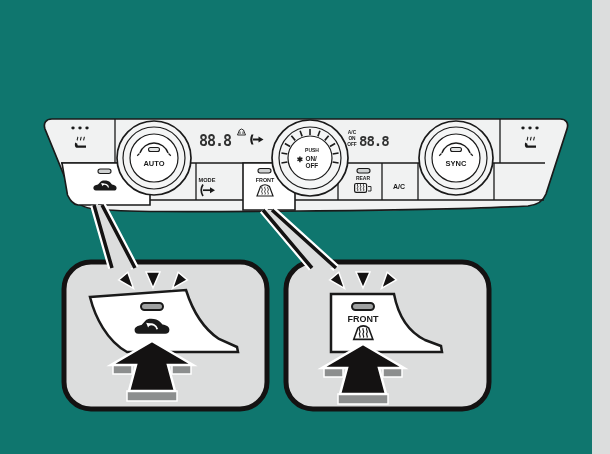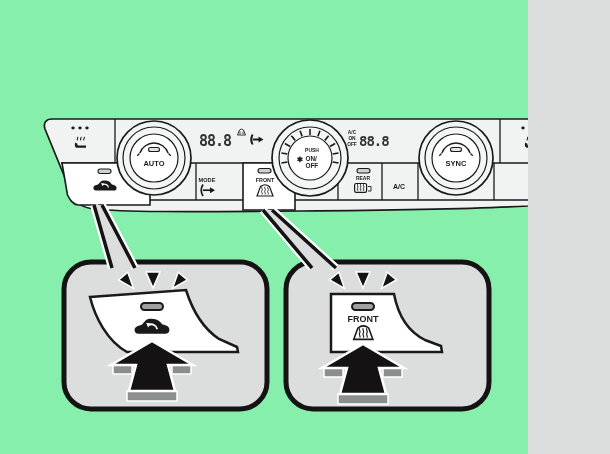--- a/index.html
+++ b/index.html
@@ -1,16 +1,16 @@
 <!DOCTYPE html>
 <html><head>
 <meta charset="utf-8">
 <style>
   html,body{margin:0;padding:0;background:#dcdddd;}
-  .stage{position:relative;width:528px;height:454px;background:#86efac;overflow:hidden;text-align:center;}
+  .stage{position:relative;width:592px;height:454px;background:#0f766e;overflow:hidden;text-align:center;}
   svg{position:absolute;left:0;top:0;}
   .lbl{font-family:"Liberation Sans",sans-serif;font-weight:bold;fill:#1a1a1a;}
   .seg{font-family:"DejaVu Sans Mono",monospace;font-weight:bold;fill:#303131;letter-spacing:-1px;}
   .outline{stroke:#1a1a1a;fill:none;}
 </style>
 </head>
 <body>
 
 <div class="stage">
 <svg width="610" height="454" viewBox="0 0 610 454">

